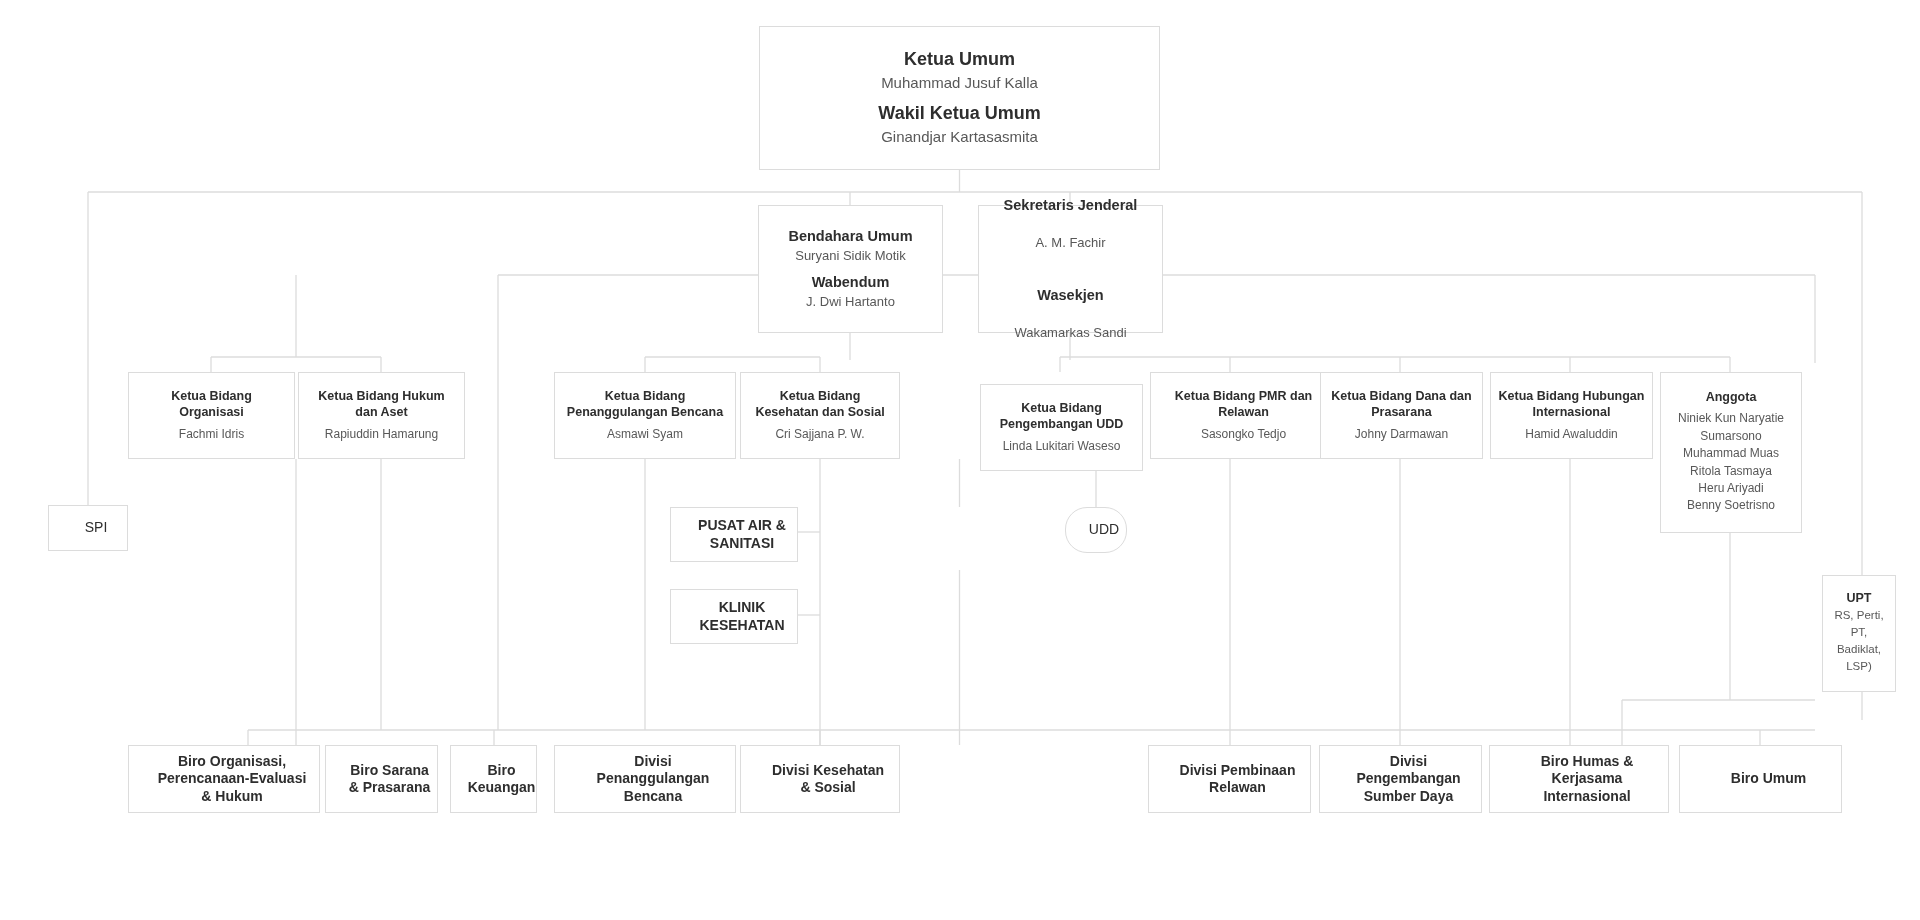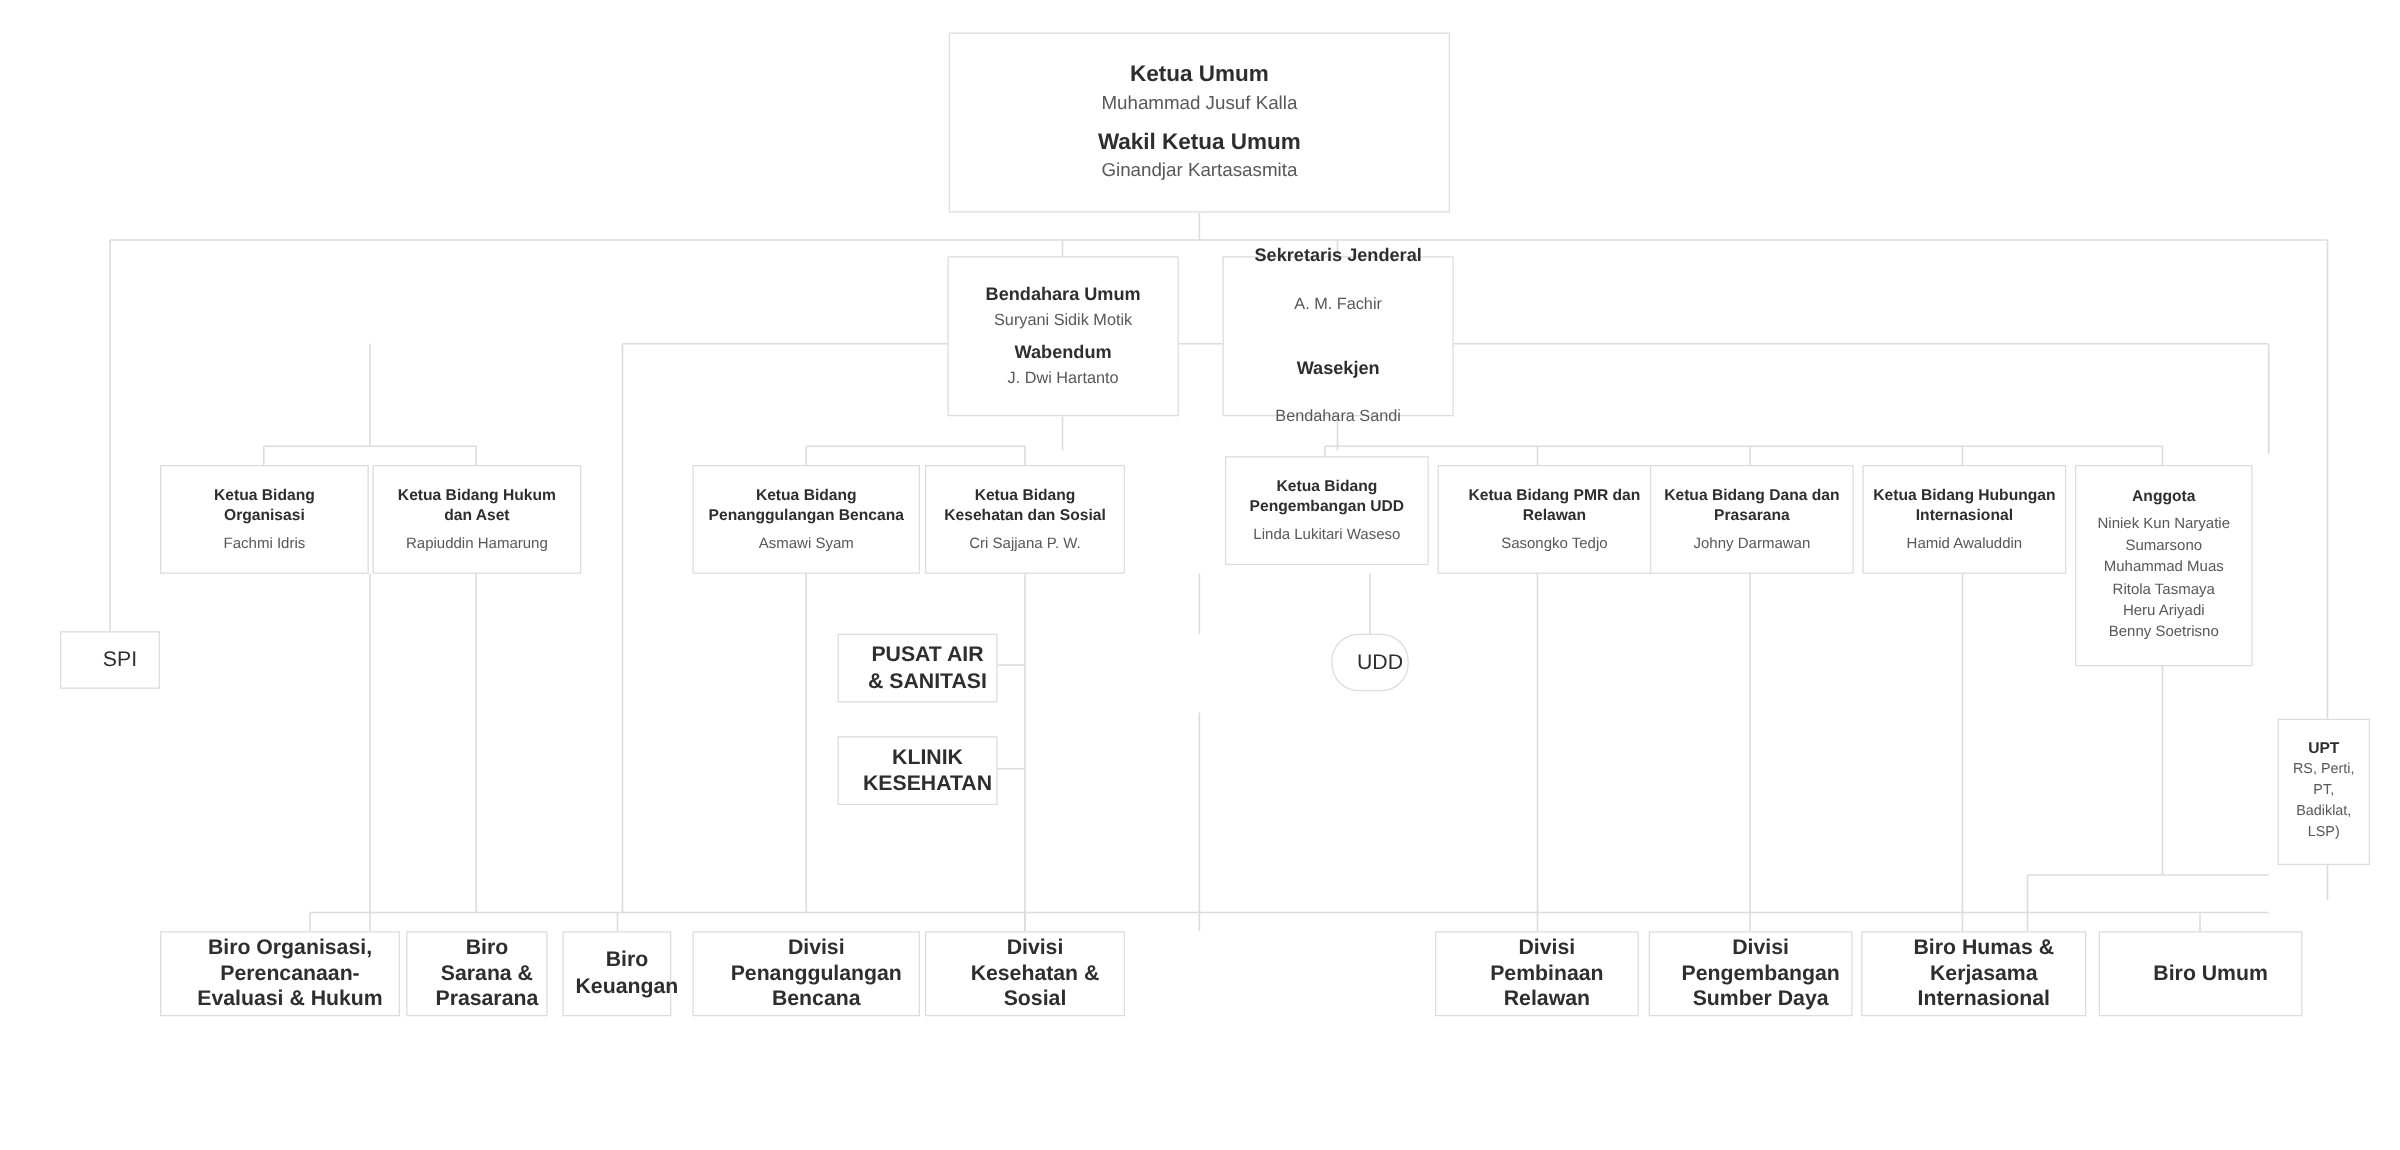--- a/index.html
+++ b/index.html
@@ -27,21 +27,21 @@
   .ttl{font-weight:bold;line-height:1.22;}
   .sub{color:#585858;line-height:1.25;}
   .gap{height:10px;}
   
   .t1 .ttl{font-size:18px;}
   .t1 .sub{font-size:15px;margin-top:3px;}
   .t2 .ttl{font-size:14.5px;}
   .t2 .sub{font-size:13px;margin-top:2px;}
   .t3 .ttl{font-size:12.5px;}
   .t3 .sub{font-size:12px;margin-top:7px;}
-  .t4 .ttl{font-size:17px;font-weight:normal;margin-left:16px;}
+  .t4 .ttl{font-size:14px;font-weight:normal;margin-left:16px;}
   .t5 .ttl{font-size:12.5px;}
   .t5 .sub{font-size:11.5px;line-height:1.5;}
   .plainrow{font-size:12.5px;line-height:1.3;}
   .anglist{font-size:12px;color:#585858;line-height:1.45;margin-top:5px;}
 </style>
 </head>
 <body>
 
 <div id="chart">
 
@@ -131,21 +131,21 @@
     <div class="gap"></div>
     <div class="ttl">Wabendum</div>
     <div class="sub">J. Dwi Hartanto</div>
   </div>
 
   <div class="node t2" style="left:978px;top:205px;width:185px;height:128px;gap:18px;">
     <div class="ttl">Sekretaris Jenderal</div>
     <div class="sub">A. M. Fachir</div>
     <div class="gap"></div>
     <div class="ttl">Wasekjen</div>
-    <div class="sub">Bendahara Sandi</div>
+    <div class="sub">Wakamarkas Sandi</div>
   </div>
 
   <div class="node t3" style="left:128px;top:372px;width:167px;height:87px;padding:0 10px;">
     <div class="ttl">Ketua Bidang Organisasi</div>
     <div class="sub">Fachmi Idris</div>
   </div>
 
   <div class="node t3" style="left:298px;top:372px;width:167px;height:87px;padding:0 8px;">
     <div class="ttl">Ketua Bidang Hukum dan Aset</div>
     <div class="sub">Rapiuddin Hamarung</div>
@@ -154,21 +154,21 @@
   <div class="node t3" style="left:554px;top:372px;width:182px;height:87px;padding:0 6px;">
     <div class="ttl">Ketua Bidang Penanggulangan Bencana</div>
     <div class="sub">Asmawi Syam</div>
   </div>
 
   <div class="node t3" style="left:740px;top:372px;width:160px;height:87px;padding:0 6px;">
     <div class="ttl">Ketua Bidang Kesehatan dan Sosial</div>
     <div class="sub">Cri Sajjana P. W.</div>
   </div>
 
-  <div class="node t3" style="left:980px;top:365px;width:163px;height:87px;padding:11px 6px;">
+  <div class="node t3" style="left:980px;top:384px;width:163px;height:87px;padding:11px 6px;">
     <div class="ttl">Ketua Bidang Pengembangan UDD</div>
     <div class="sub">Linda Lukitari Waseso</div>
   </div>
 
   <div class="node t3" style="left:1150px;top:372px;width:187px;height:87px;padding:0 6px;">
     <div class="ttl">Ketua Bidang PMR dan Relawan</div>
     <div class="sub">Sasongko Tedjo</div>
   </div>
 
   <div class="node t3" style="left:1320px;top:372px;width:163px;height:87px;padding:0 6px;">

